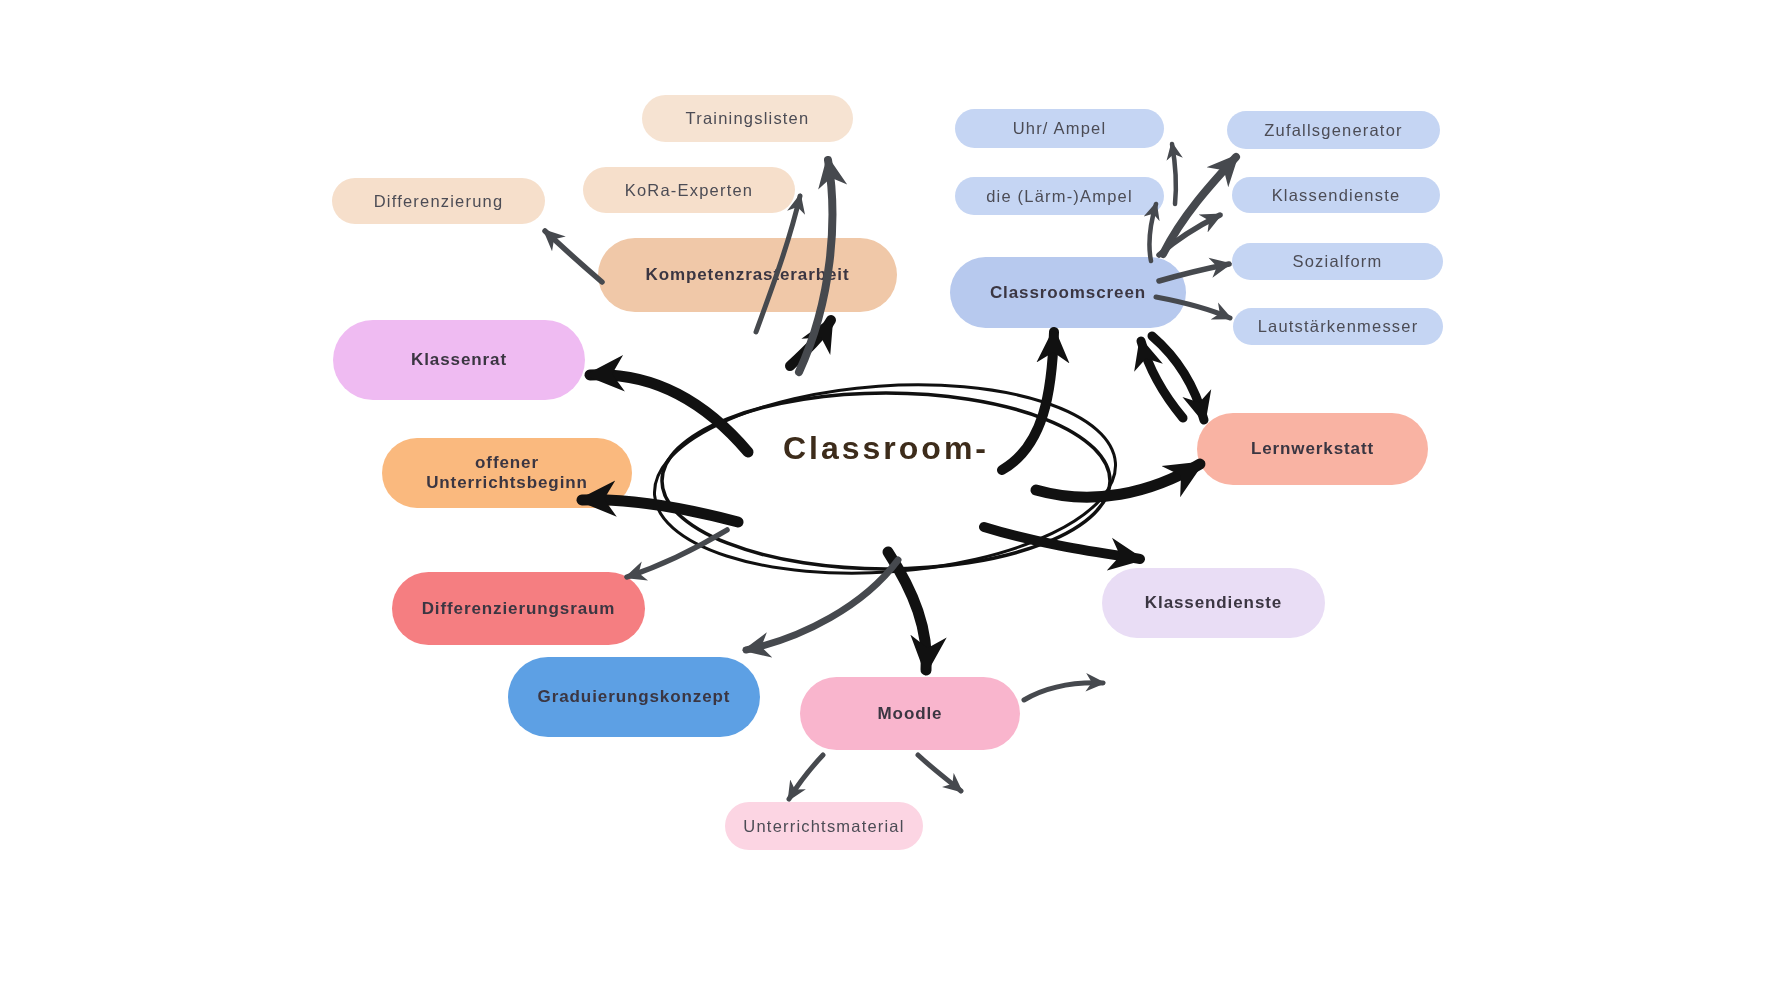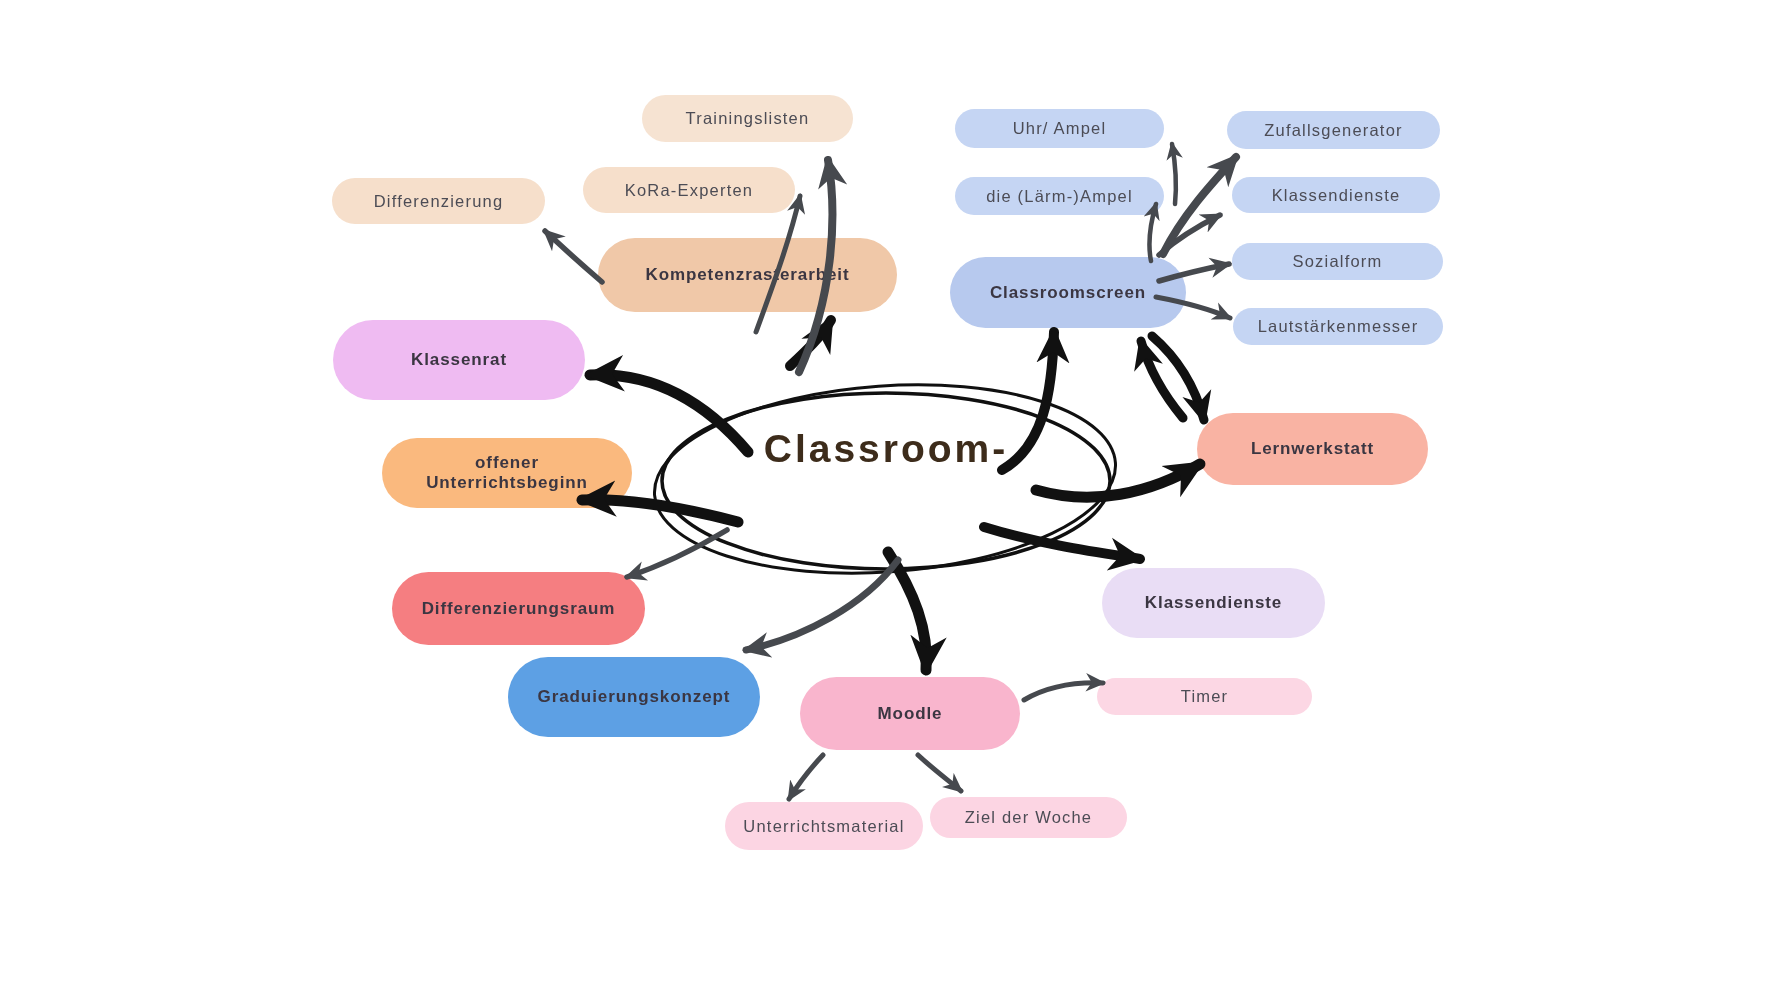--- a/index.html
+++ b/index.html
@@ -4,21 +4,21 @@
 <style>
   html,body{margin:0;padding:0;background:#ffffff;}
   .canvas{position:relative;width:1777px;height:1000px;background:#ffffff;overflow:hidden;
           font-family:"Liberation Sans",sans-serif;}
   .arrows{position:absolute;left:0;top:0;z-index:3;pointer-events:none;}
   .node{position:absolute;z-index:2;display:flex;align-items:center;justify-content:center;
         border-radius:999px;text-align:center;}
   .node .lbl{font-size:16.5px;letter-spacing:1.2px;color:#4c4c55;white-space:pre-line;line-height:1.15;}
   .node.bold .lbl{font-weight:700;font-size:17px;letter-spacing:0.9px;color:#3b3642;}
   .center-title{position:absolute;z-index:2;left:646px;top:426px;width:480px;text-align:center;
-        font-weight:700;font-size:39px;line-height:45px;letter-spacing:3px;color:#3d2c1b;}
+        font-weight:700;font-size:32px;line-height:45px;letter-spacing:3px;color:#3d2c1b;}
   
   .n-trainingslisten{left:642px;top:95px;width:211px;height:47px;}
   .n-kora{left:583px;top:167px;width:212px;height:46px;}
   .n-differenzierung{left:332px;top:178px;width:213px;height:46px;}
   .n-kompetenz{left:598px;top:238px;width:299px;height:74px;}
   .n-klassenrat{left:333px;top:320px;width:252px;height:80px;}
   .n-offener{left:382px;top:438px;width:250px;height:70px;}
   .n-diffraum{left:392px;top:572px;width:253px;height:73px;}
   .n-graduierung{left:508px;top:657px;width:252px;height:80px;}
   .n-moodle{left:800px;top:677px;width:220px;height:73px;}
@@ -67,26 +67,20 @@
       <span class="lbl">Differenzierungsraum</span>
     </div>
   <div class="node bold n-graduierung" style="background: rgb(93, 160, 228);">
       <span class="lbl">Graduierungskonzept</span>
     </div>
   <div class="node bold n-moodle" style="background: rgb(249, 181, 205);">
       <span class="lbl">Moodle</span>
     </div>
   <div class="node n-unterrichtsmaterial" style="background: rgb(252, 213, 227);">
       <span class="lbl">Unterrichtsmaterial</span>
-    </div>
-  <div class="node n-ziel" style="background: rgb(252, 213, 227);">
-      <span class="lbl">Ziel der Woche</span>
-    </div>
-  <div class="node n-timer" style="background: rgb(252, 215, 228);">
-      <span class="lbl">Timer</span>
     </div>
   <div class="node bold n-klassendienste" style="background: rgb(233, 221, 245);">
       <span class="lbl">Klassendienste</span>
     </div>
   <div class="node bold n-lernwerkstatt" style="background: rgb(249, 179, 163);">
       <span class="lbl">Lernwerkstatt</span>
     </div>
   <div class="node bold n-classroomscreen" style="background: rgb(183, 201, 238);">
       <span class="lbl">Classroomscreen</span>
     </div>

